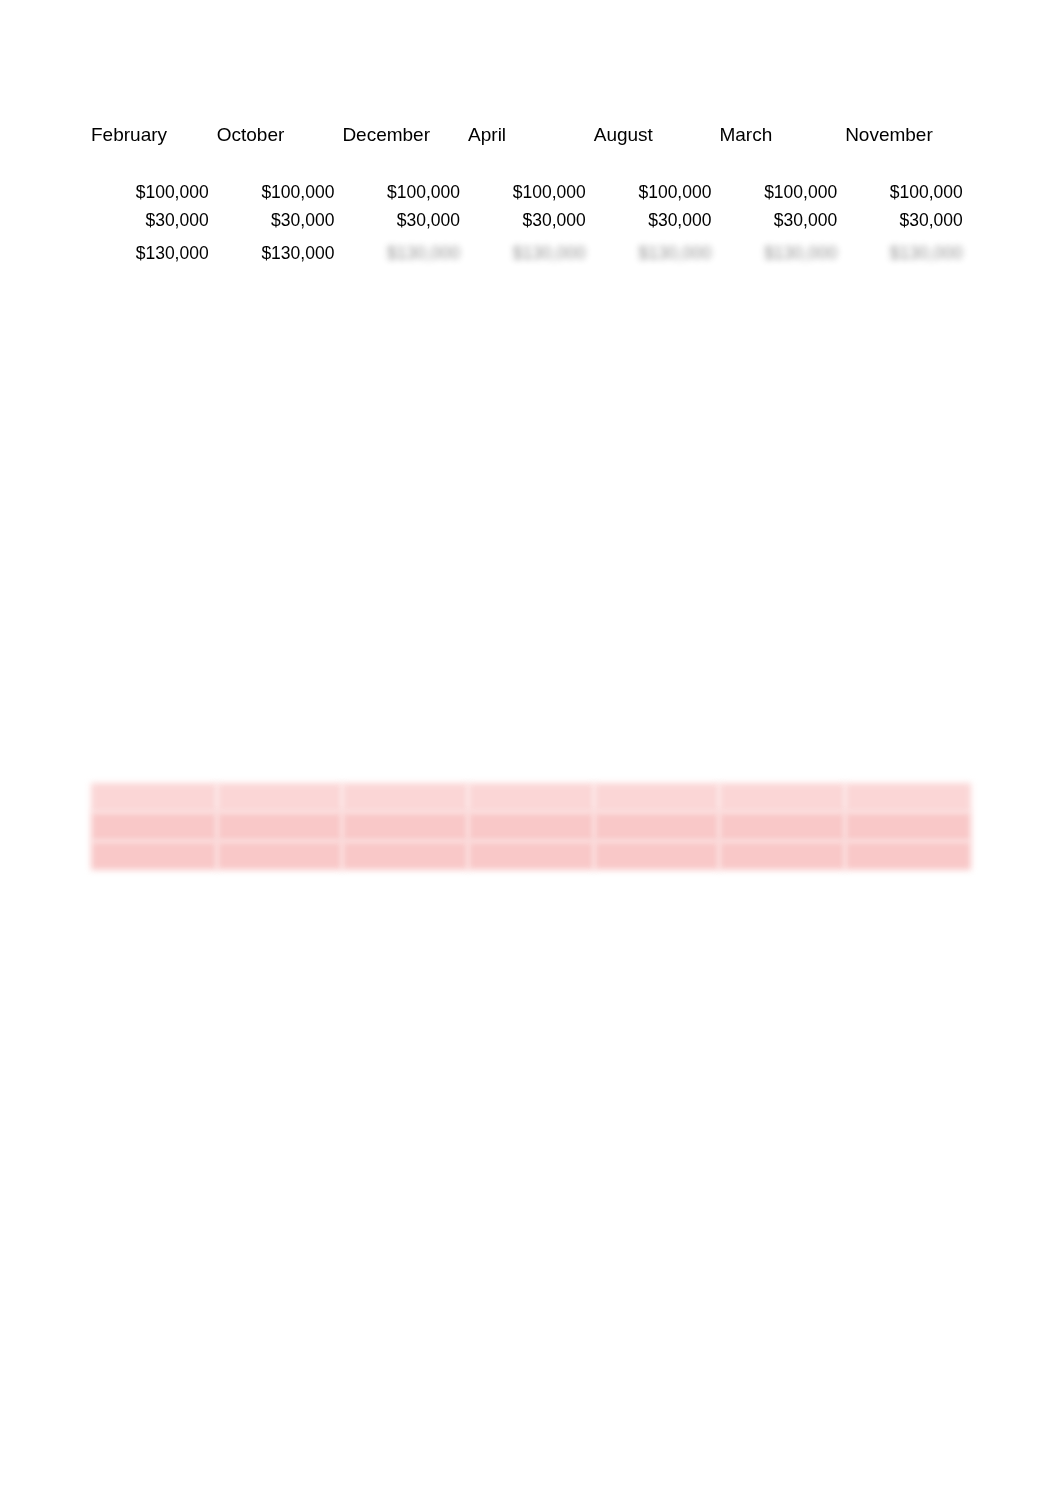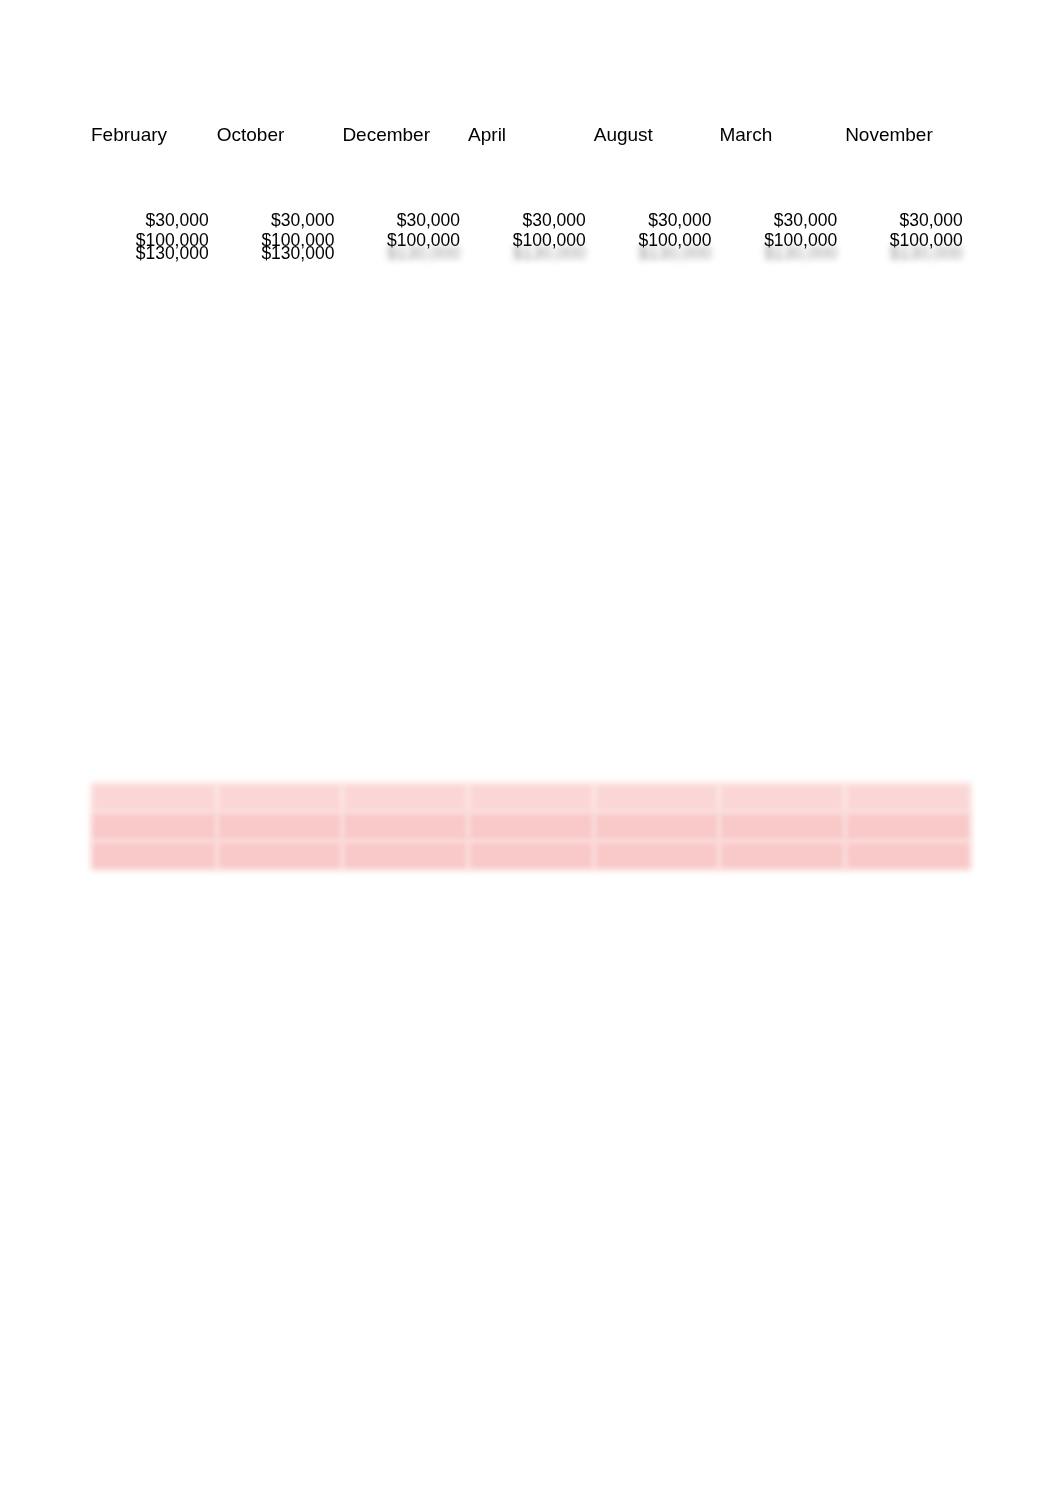--- a/index.html
+++ b/index.html
@@ -124,21 +124,21 @@
   <div class="header-row">
     <div class="header-cell">February</div>
     <div class="header-cell">October</div>
     <div class="header-cell">December</div>
     <div class="header-cell">April</div>
     <div class="header-cell">August</div>
     <div class="header-cell">March</div>
     <div class="header-cell">November</div>
   </div>
 
-  <div class="row clear" style="top:178px;margin-top:48px;">
+  <div class="row clear" style="top:178px;">
     <div class="cell">$100,000</div>
     <div class="cell">$100,000</div>
     <div class="cell">$100,000</div>
     <div class="cell">$100,000</div>
     <div class="cell">$100,000</div>
     <div class="cell">$100,000</div>
     <div class="cell">$100,000</div>
   </div>
 
   <div class="row clear" style="top:206px;">

